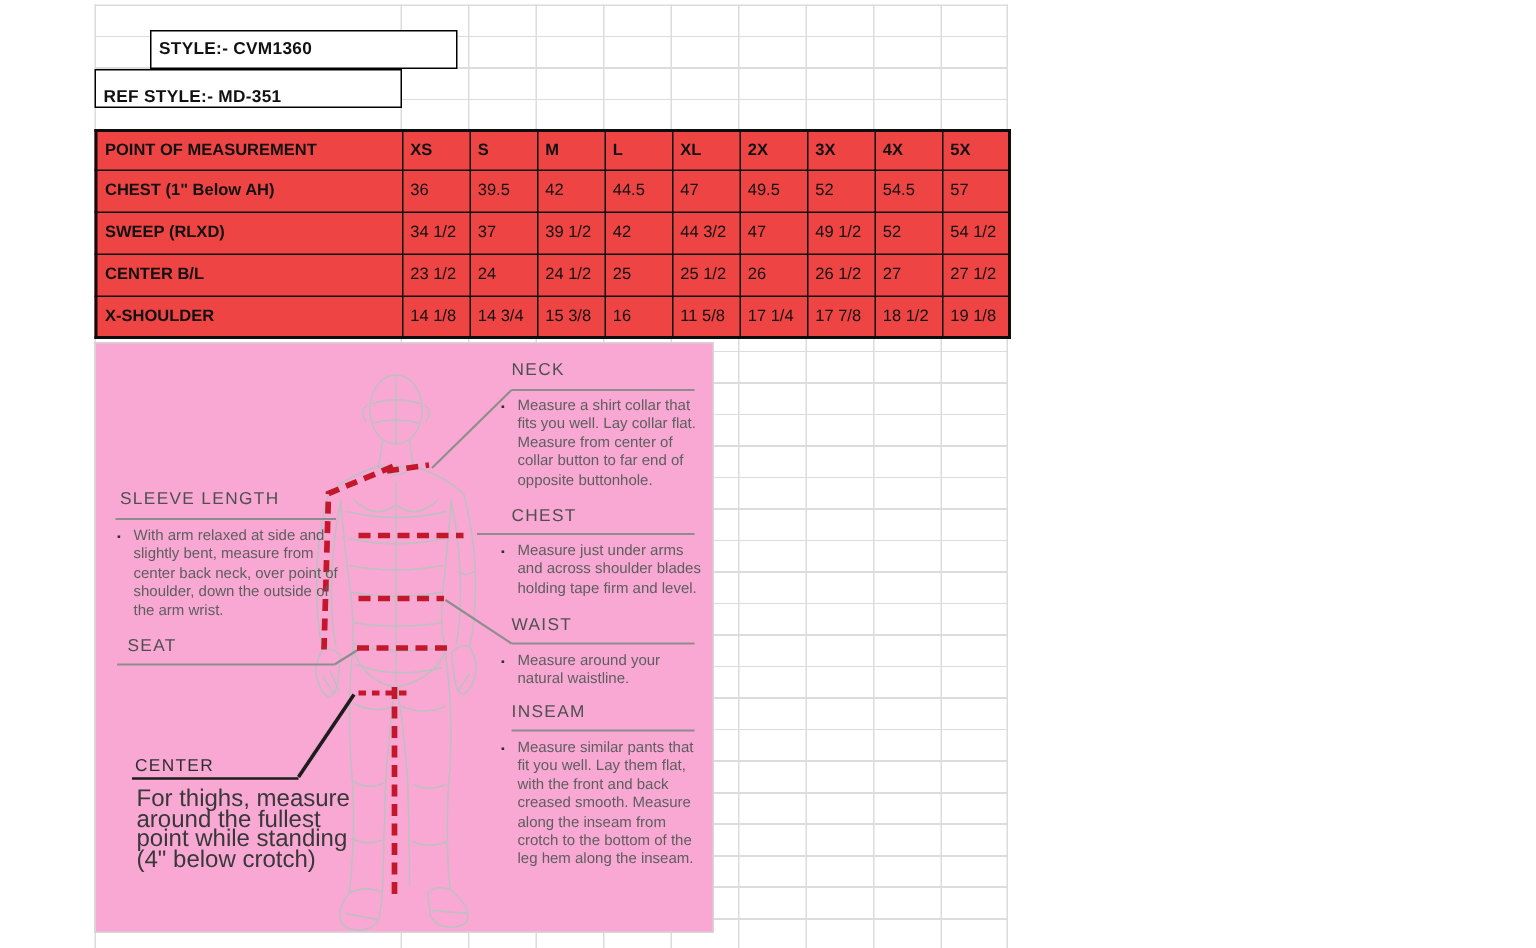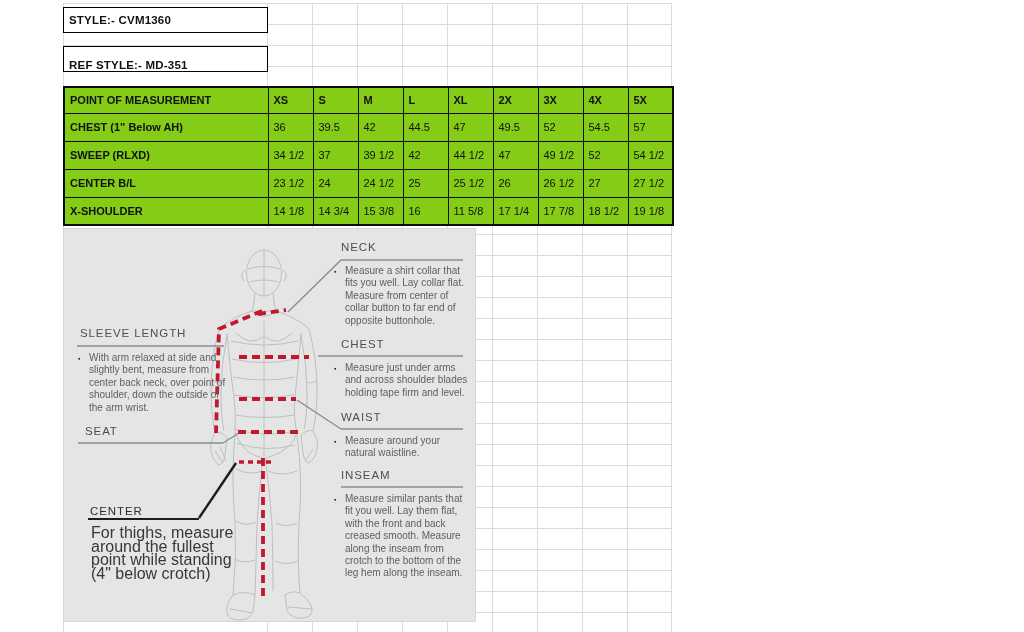--- a/index.html
+++ b/index.html
@@ -6,34 +6,34 @@
   .stage{position:relative;width:1024px;height:632px;background:#fff;overflow:hidden;
          font-family:"Liberation Sans",sans-serif;color:#111;}
   
   .gridlayer{position:absolute;left:63px;top:3px;width:609px;height:629px;
     background-image:repeating-linear-gradient(to bottom,#dcdcdc 0,#dcdcdc 1px,transparent 1px,transparent 21px);}
   .gridlayer i{position:absolute;top:0;bottom:0;width:1px;background:#dcdcdc;}
   
   .hbox{position:absolute;left:63px;width:205px;height:26px;border:1.6px solid #000;
         background:#fff;display:flex;align-items:center;padding-left:5px;box-sizing:border-box;
         font-weight:bold;font-size:11.5px;letter-spacing:.2px;}
-  .style-box{top:7px;}
+  .style-box{top:20px;margin-left:37px;}
   .ref-box{top:46px;align-items:flex-end;}
   
   table.size-table{position:absolute;left:63px;top:86px;border-collapse:collapse;
-        border:2px solid #0d0d0d;table-layout:fixed;background:#84cc16;}
+        border:2px solid #0d0d0d;table-layout:fixed;background:#ef4444;}
   table.size-table td,table.size-table th{border:1.3px solid #0d0d0d;font-size:11px;
         padding:0 0 0 5px;text-align:left;vertical-align:middle;white-space:nowrap;overflow:hidden;}
   table.size-table tr{height:28px;}
   table.size-table tr.hdr{height:26px;}
   th.poml{font-weight:bold;}
   th.size{font-weight:bold;text-align:center;padding:0;}
   td.rowlabel{font-weight:bold;}
   
-  .diagram{position:absolute;left:63px;top:228px;width:411px;height:392px;background:#e5e5e5;
+  .diagram{position:absolute;left:63px;top:228px;width:411px;height:392px;background:#f9a8d4;
            border:1px solid #d6d6d6;box-sizing:content-box;}
   .diagram svg{position:absolute;left:0;top:0;}
   .ghead{position:absolute;font-size:11.5px;letter-spacing:.9px;color:#4f4f4f;white-space:nowrap;}
   .ghead.dark{color:#2e2e2e;}
   .gtext{position:absolute;font-size:10px;line-height:12.4px;color:#5e5e5e;}
   .gtext.bullet::before{content:"▪";position:absolute;left:-11px;top:1px;font-size:7px;color:#2f2f2f;}
   .gtext.dark{color:#383838;font-size:16px;line-height:13.5px;}
 </style>
 </head>
 <body>
@@ -98,21 +98,21 @@
       <td>52</td>
       <td>54.5</td>
       <td>57</td>
     </tr>
     <tr>
       <td class="rowlabel">SWEEP (RLXD)</td>
       <td>34 1/2</td>
       <td>37</td>
       <td>39 1/2</td>
       <td>42</td>
-      <td>44 1/2</td>
+      <td>44 3/2</td>
       <td>47</td>
       <td>49 1/2</td>
       <td>52</td>
       <td>54 1/2</td>
     </tr>
     <tr>
       <td class="rowlabel">CENTER B/L</td>
       <td>23 1/2</td>
       <td>24</td>
       <td>24 1/2</td>

